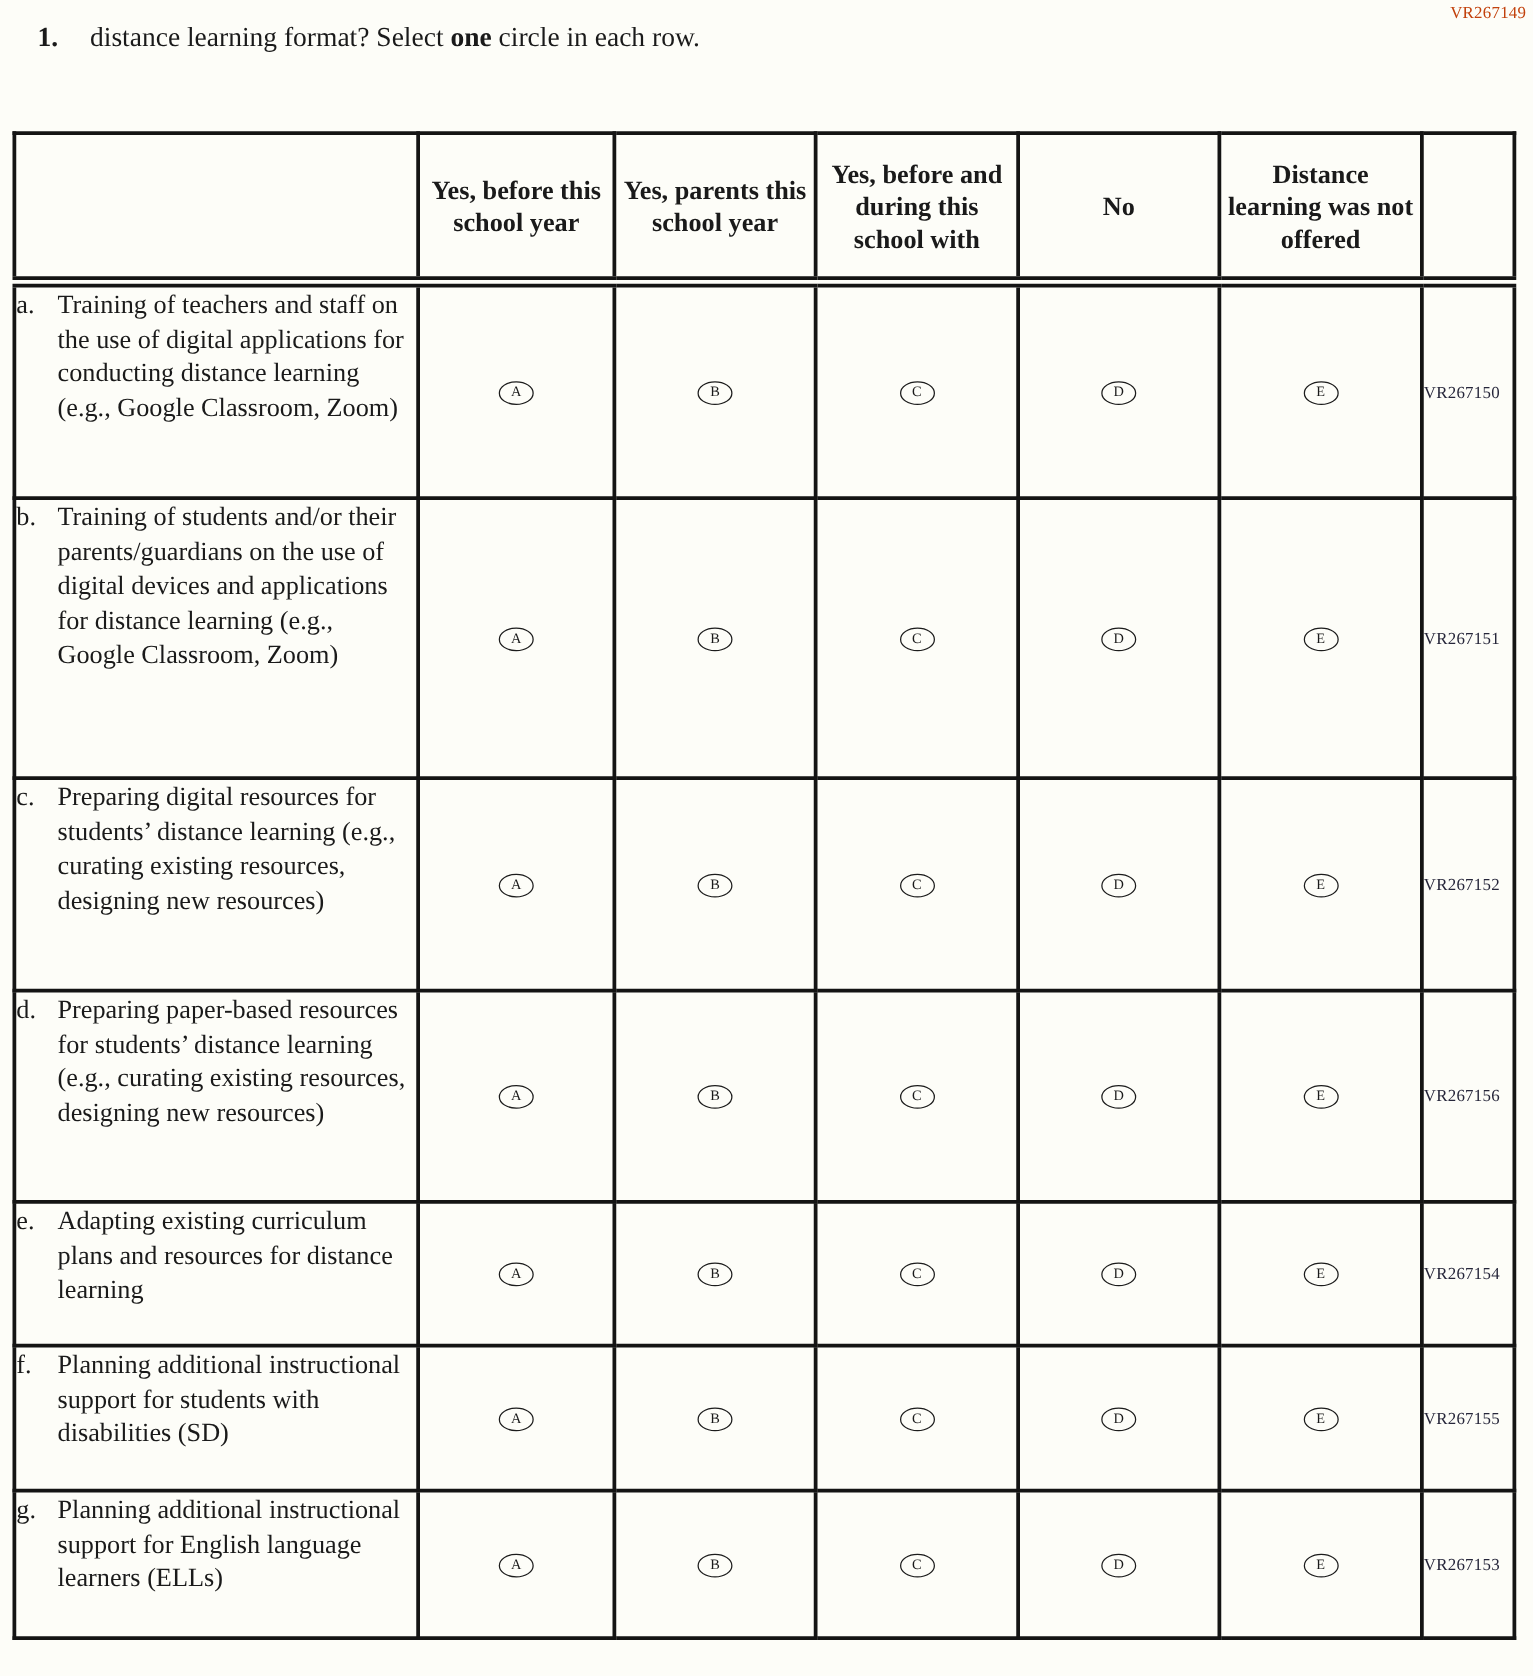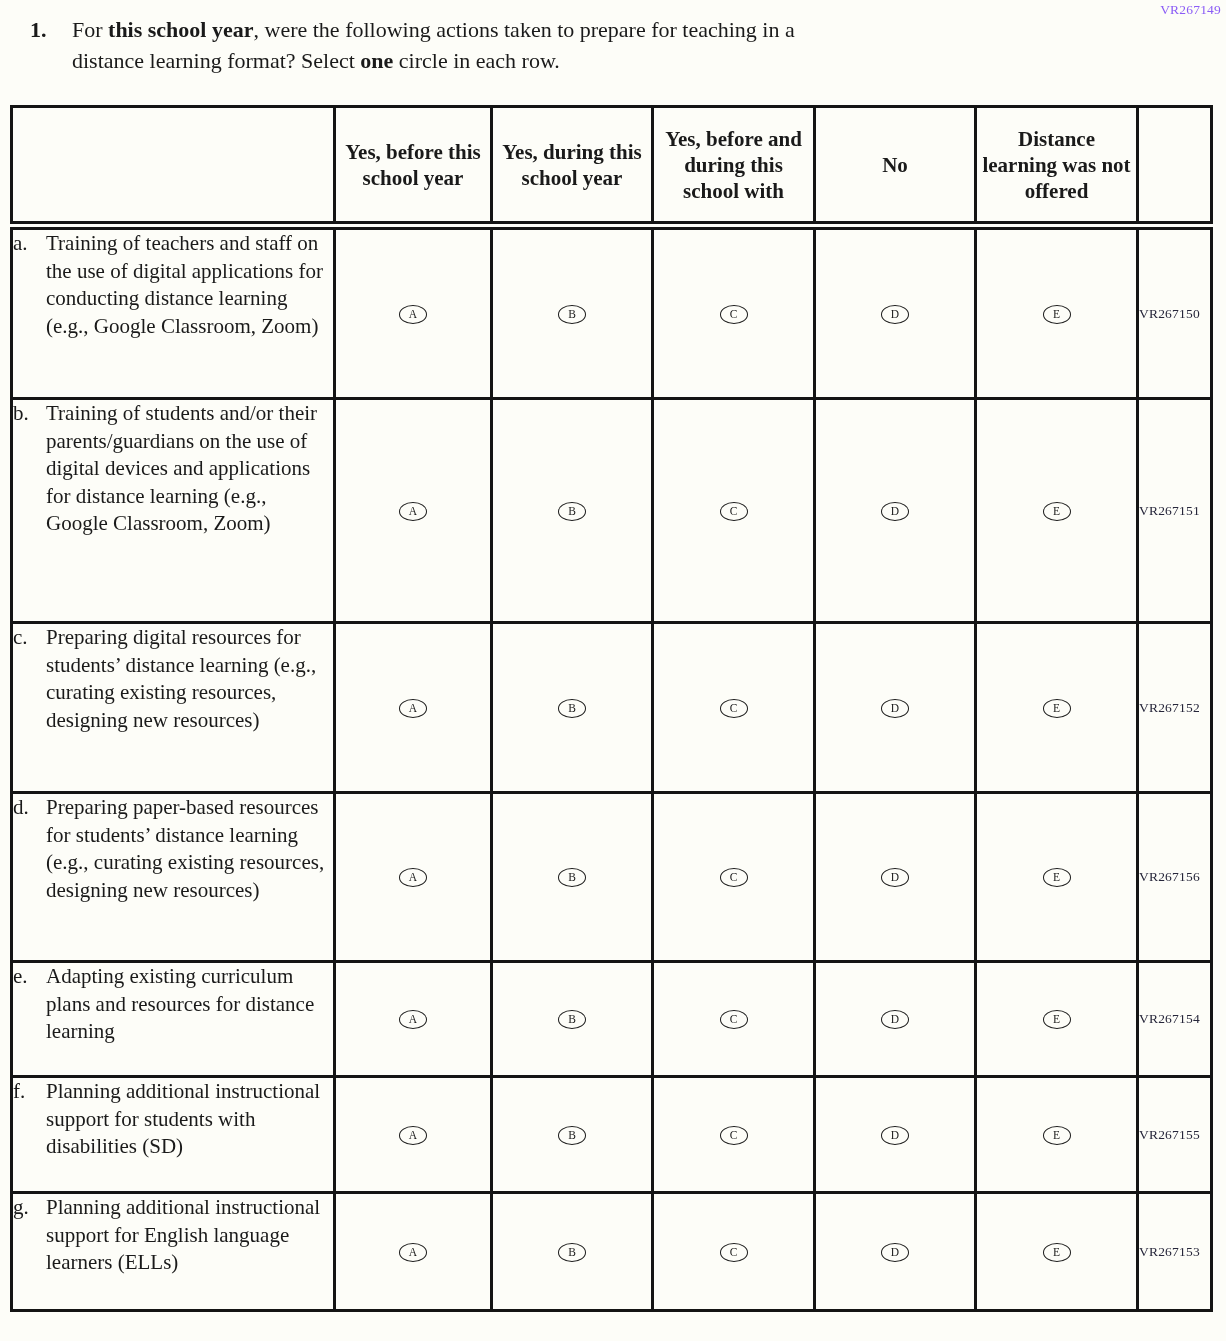--- a/index.html
+++ b/index.html
@@ -15,21 +15,21 @@
     font-family: "Liberation Serif", "DejaVu Serif", serif;
     overflow: hidden;
   }
 
   
   .form-code-top {
     position: absolute;
     top: 2px;
     right: 5px;
     font-size: 13.5px;
-    color: #8b5cf6;
+    color: #c2410c;
     letter-spacing: 0.2px;
   }
 
   
   .question {
     position: absolute;
     top: 14px;
     left: 30px;
     display: flex;
     width: 1060px;
@@ -125,40 +125,39 @@
   .r-g { height: 118px; }
 </style>
 </head>
 <body>
 
 <div class="form-code-top">VR267149</div>
 
 <div class="question">
   <span class="qnum">1.</span>
   <div class="qtext">
-    <div class="qline"><span>For </span><b>this school year</b><span>, were the following actions taken to prepare for teaching in a</span></div>
     <div class="qline"><span>distance learning format? Select </span><b>one</b><span> circle in each row.</span></div>
   </div>
 </div>
 
 <table class="qtable">
   <colgroup>
     <col style="width:323px">
     <col style="width:157px">
     <col style="width:161px">
     <col style="width:162px">
     <col style="width:161px">
     <col style="width:162px">
     <col style="width:74px">
   </colgroup>
   <thead>
     <tr>
       <th></th>
       <th>Yes, before this school year</th>
-      <th>Yes, during this school year</th>
+      <th>Yes, parents this school year</th>
       <th>Yes, before and during this school with</th>
       <th>No</th>
       <th>Distance learning was not offered</th>
       <th></th>
     </tr>
   </thead>
   <tbody>
     <tr class="r-a">
       <td class="item-cell">
         <div class="item">

